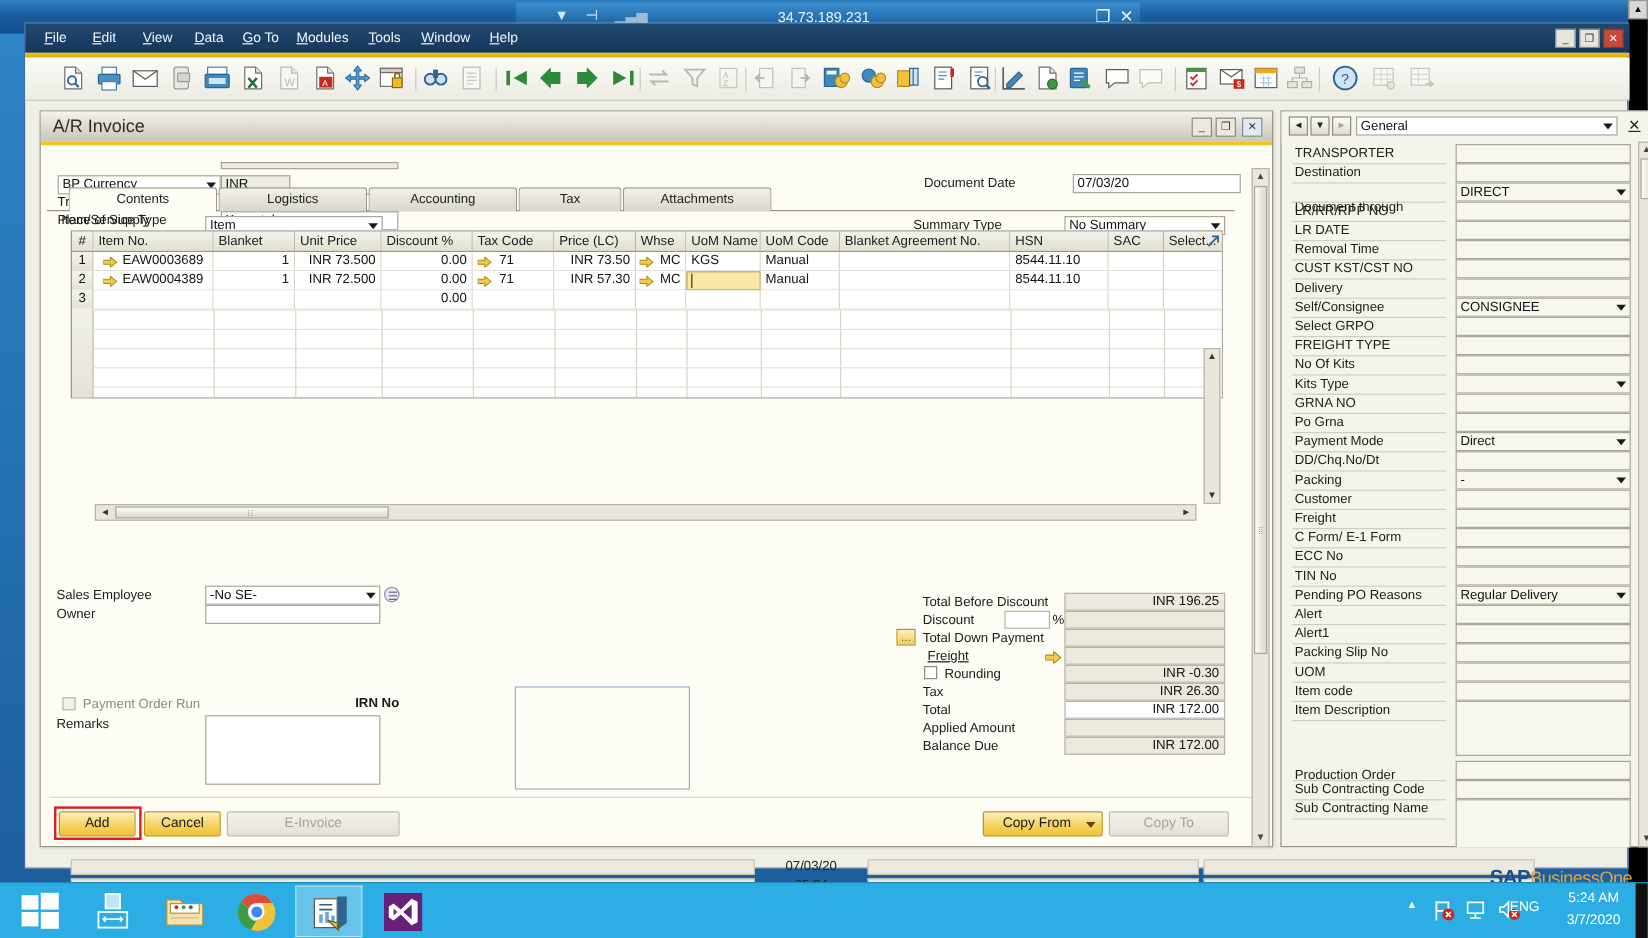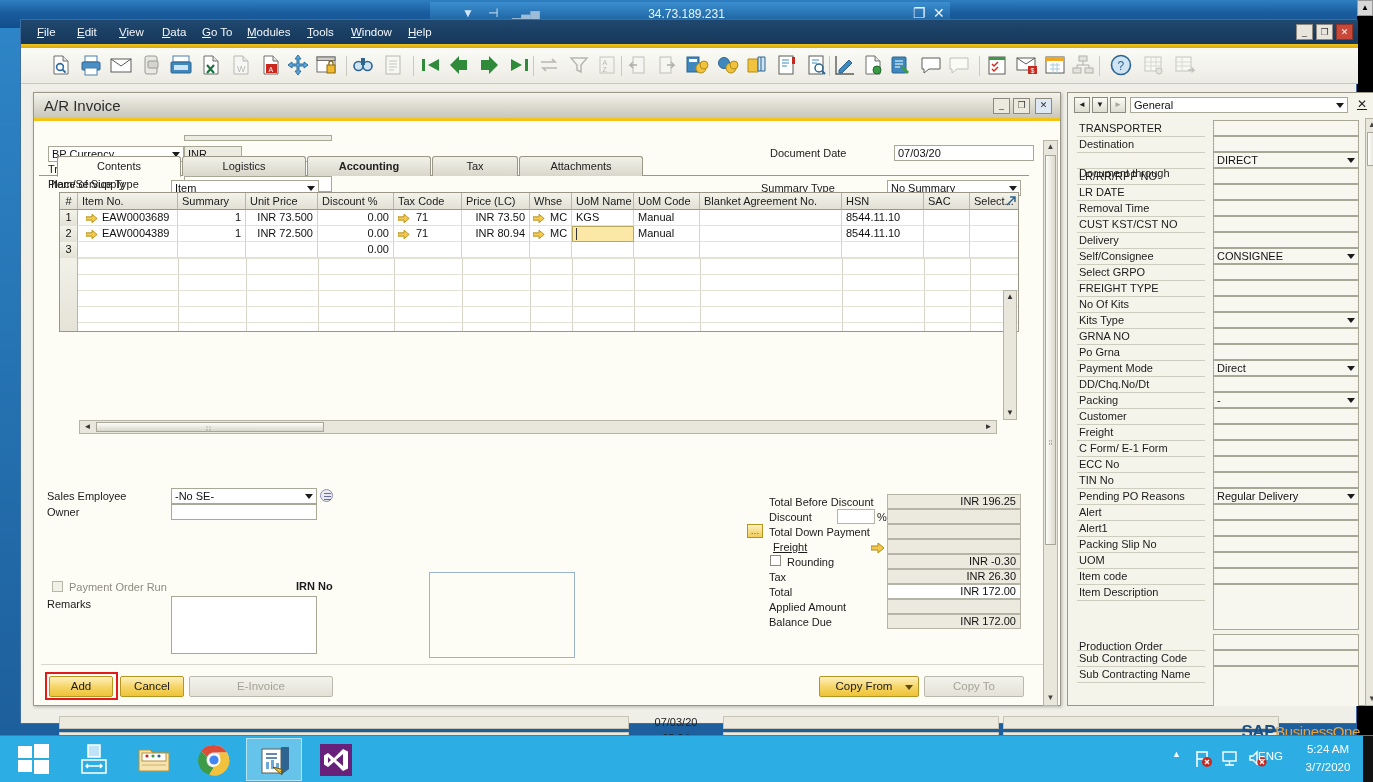--- a/index.html
+++ b/index.html
@@ -485,34 +485,34 @@
     <div class="flabel" style="left:14px; top:85px;">Place of Supply</div>
     <div class="ffield" style="left:150px; top:83px; width:148px;">Karnataka</div>
 
     <div class="flabel" style="left:736px; top:54px;">Document Date</div>
     <div class="ffield" style="left:860px; top:52px; width:140px;">07/03/20</div>
   </div>
 
   <div id="tabstrip">
     <div class="tab active" style="left:18px; width:124px;">Contents</div>
     <div class="tab" style="left:143px; width:124px;">Logistics</div>
-    <div class="tab" style="left:268px; width:124px;font-weight:bold;">Accounting</div>
+    <div class="tab" style="left:268px; width:124px;">Accounting</div>
     <div class="tab" style="left:393px; width:86px;">Tax</div>
     <div class="tab" style="left:480px; width:124px;">Attachments</div>
   </div>
 
   <div class="flabel" style="left:30px; top:158px;">Item/Service Type</div>
   <div class="fcombo" style="left:150px; top:160px; width:148px;">Item</div>
   <div class="flabel" style="left:740px; top:162px;">Summary Type</div>
   <div class="fcombo" style="left:866px; top:160px; width:134px;">No Summary</div>
 
   <div id="grid">
     <div class="gh" style="left:0;   width:18px; text-align:center; padding:0;">#</div>
     <div class="gh" style="left:18px; width:100px;">Item No.</div>
-    <div class="gh" style="left:118px; width:68px; text-align:left;">Summary</div>
+    <div class="gh" style="left:118px; width:68px; text-align:left;">Blanket</div>
     <div class="gh" style="left:186px; width:72px;">Unit Price</div>
     <div class="gh" style="left:258px; width:76px;">Discount %</div>
     <div class="gh" style="left:334px; width:68px;">Tax Code</div>
     <div class="gh" style="left:402px; width:68px;">Price (LC)</div>
     <div class="gh" style="left:470px; width:42px;">Whse</div>
     <div class="gh" style="left:512px; width:62px;">UoM Name</div>
     <div class="gh" style="left:574px; width:66px;">UoM Code</div>
     <div class="gh" style="left:640px; width:142px;">Blanket Agreement No.</div>
     <div class="gh" style="left:782px; width:82px;">HSN</div>
     <div class="gh" style="left:864px; width:46px;">SAC</div>
@@ -552,21 +552,21 @@
     <svg class="garrow" style="left:26px; top:37px;" viewBox="0 0 14 10">
         <path d="M0 3h7V0l6 5-6 5V7H0z" fill="#f2c94c" stroke="#b08a16"></path>
       </svg>
     <div class="gc num" style="left:118px; top:33px; width:68px;">1</div>
     <div class="gc num" style="left:186px; top:33px; width:72px;">INR 72.500</div>
     <div class="gc num" style="left:258px; top:33px; width:76px;">0.00</div>
     <div class="gc" style="left:334px; top:33px; width:68px; padding-left:22px;">71</div>
     <svg class="garrow" style="left:338px; top:37px;" viewBox="0 0 14 10">
         <path d="M0 3h7V0l6 5-6 5V7H0z" fill="#f2c94c" stroke="#b08a16"></path>
       </svg>
-    <div class="gc num" style="left:402px; top:33px; width:68px;">INR 80.94</div>
+    <div class="gc num" style="left:402px; top:33px; width:68px;">INR 57.30</div>
     <div class="gc" style="left:470px; top:33px; width:42px; padding-left:20px;">MC</div>
     <svg class="garrow" style="left:473px; top:37px;" viewBox="0 0 14 10">
         <path d="M0 3h7V0l6 5-6 5V7H0z" fill="#f2c94c" stroke="#b08a16"></path>
       </svg>
     <div class="gc" style="left:512px; top:33px; width:62px; background:#fbe8a6; border:1px solid #b8a95f;"></div>
     <div style="position:absolute; left:516px; top:35px; width:1px; height:12px; background:#333;"></div>
     <div class="gc" style="left:574px; top:33px; width:66px;">Manual</div>
     <div class="gc" style="left:640px; top:33px; width:142px;"></div>
     <div class="gc" style="left:782px; top:33px; width:82px;">8544.11.10</div>
     <div class="gc" style="left:864px; top:33px; width:46px;"></div>

